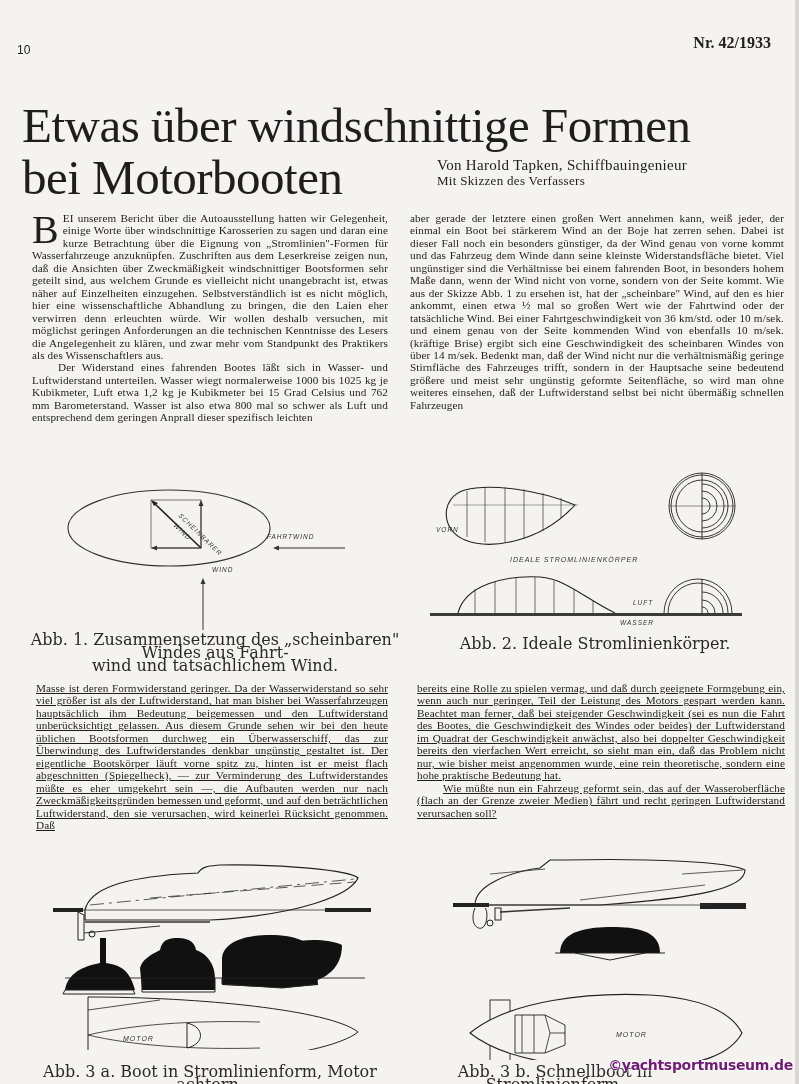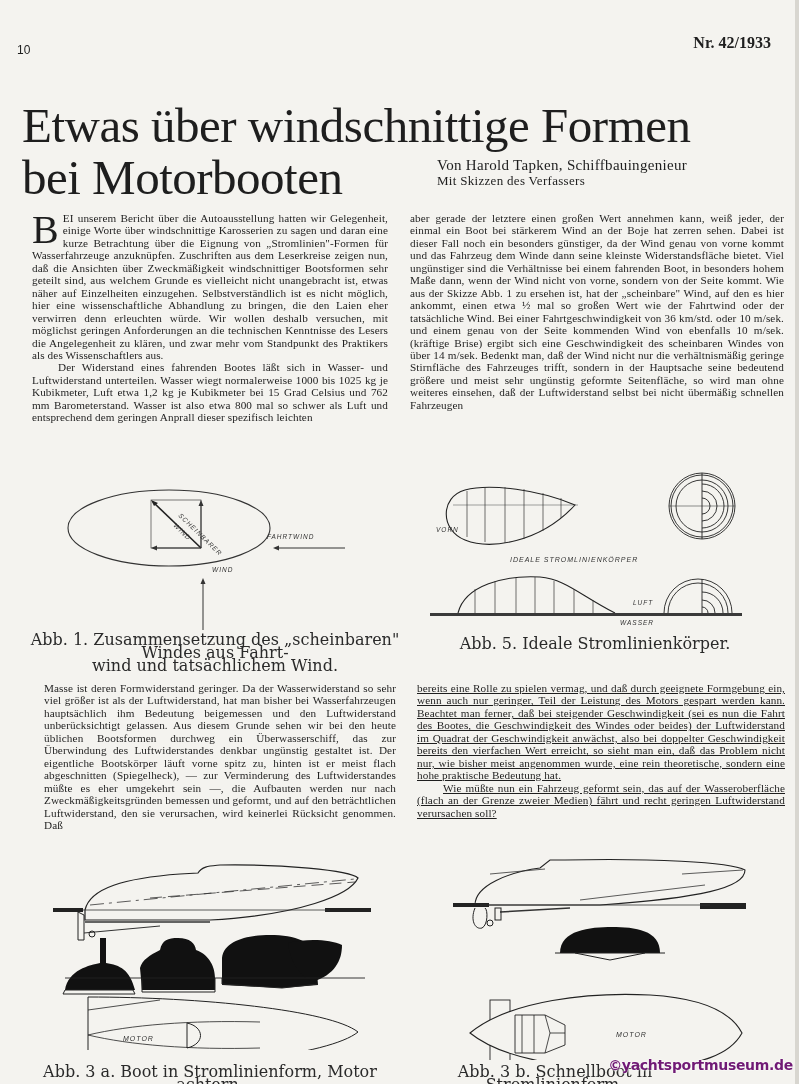--- a/index.html
+++ b/index.html
@@ -18,21 +18,21 @@
     .title .l2 { display: block; }
     .byline { position: absolute; left: 437px; top: 157px; font-size: 15px; line-height: 16px; letter-spacing: 0.3px; }
     .byline div { white-space: nowrap; }
     .byline .sub { font-size: 13px; }
     .col { position: absolute; font-size: 11.2px; line-height: 12.45px; text-align: justify; letter-spacing: 0.1px; }
     .col p { margin: 0; }
     .col p.ind { text-indent: 26px; }
     .dropcap { float: left; font-size: 40px; line-height: 30px; margin: 3px 4px 0 0; font-family: "Liberation Serif", serif; }
     .c1 { left: 32px; top: 212px; width: 356px; }
     .c2 { left: 410px; top: 212px; width: 374px; }
-    .c3 { left: 44px; top: 682px; width: 352px; }
+    .c3 { left: 36px; top: 682px; width: 352px; text-decoration: underline; }
     .c4 { left: 417px; top: 682px; width: 368px; text-decoration: underline; }
     .fig { position: absolute; }
     .caption { position: absolute; font-size: 16px; text-align: center; line-height: 13px; font-weight: bold; color: #2a2a2a; font-family: "DejaVu Serif", serif; font-weight: normal; }
     .label-small { font-family: "Liberation Sans", sans-serif; font-style: italic; font-size: 6.5px; letter-spacing: 1px; fill: #333; }
     .watermark { position: absolute; right: 6px; top: 1057px; font-family: "DejaVu Sans", sans-serif; font-size: 14px; font-weight: bold; color: #701a75; text-shadow: 0 0 2px #fff, 0 0 2px #fff; letter-spacing: -0.3px; }
   </style>
 </head>
 <body>
 
 <div class="page">
@@ -125,21 +125,21 @@
       <path d="M 238,148 A 30,30 0 0 1 298,148"></path>
       <path d="M 272,127 A 21,21 0 0 1 293,148"></path>
       <path d="M 272,135 A 13,13 0 0 1 285,148"></path>
       <path d="M 272,142 A 6,6 0 0 1 278,148"></path>
       <line x1="272" y1="114" x2="272" y2="148"></line>
     </g>
     <text class="label-small" x="203" y="140">LUFT</text>
     <rect x="0" y="148" width="312" height="3" fill="#3a3a3a"></rect>
     <text class="label-small" x="190" y="160">WASSER</text>
   </svg>
-  <div class="caption" style="left:400px;top:637px;width:390px;">Abb. 5. Ideale Stromlinienkörper.</div>
+  <div class="caption" style="left:400px;top:637px;width:390px;">Abb. 2. Ideale Stromlinienkörper.</div>
 
   <div class="col c3">
     <p>Masse ist deren Formwiderstand geringer. Da der Wasserwiderstand so sehr viel größer ist als der Luftwiderstand, hat man bisher bei Wasserfahrzeugen hauptsächlich ihm Bedeutung beigemessen und den Luftwiderstand unberücksichtigt gelassen. Aus diesem Grunde sehen wir bei den heute üblichen Bootsformen durchweg ein Überwasserschiff, das zur Überwindung des Luftwiderstandes denkbar ungünstig gestaltet ist. Der eigentliche Bootskörper läuft vorne spitz zu, hinten ist er meist flach abgeschnitten (Spiegelheck), — zur Verminderung des Luftwiderstandes müßte es eher umgekehrt sein —, die Aufbauten werden nur nach Zweckmäßigkeitsgründen bemessen und geformt, und auf den beträchtlichen Luftwiderstand, den sie verursachen, wird keinerlei Rücksicht genommen. Daß</p>
   </div>
 
   <div class="col c4">
     <p>bereits eine Rolle zu spielen vermag, und daß durch geeignete Formgebung ein, wenn auch nur geringer, Teil der Leistung des Motors gespart werden kann. Beachtet man ferner, daß bei steigender Geschwindigkeit (sei es nun die Fahrt des Bootes, die Geschwindigkeit des Windes oder beides) der Luftwiderstand im Quadrat der Geschwindigkeit anwächst, also bei doppelter Geschwindigkeit bereits den vierfachen Wert erreicht, so sieht man ein, daß das Problem nicht nur, wie bisher meist angenommen wurde, eine rein theoretische, sondern eine hohe praktische Bedeutung hat.</p>
     <p class="ind">Wie müßte nun ein Fahrzeug geformt sein, das auf der Wasseroberfläche (flach an der Grenze zweier Medien) fährt und recht geringen Luftwiderstand verursachen soll?</p>
   </div>
 

